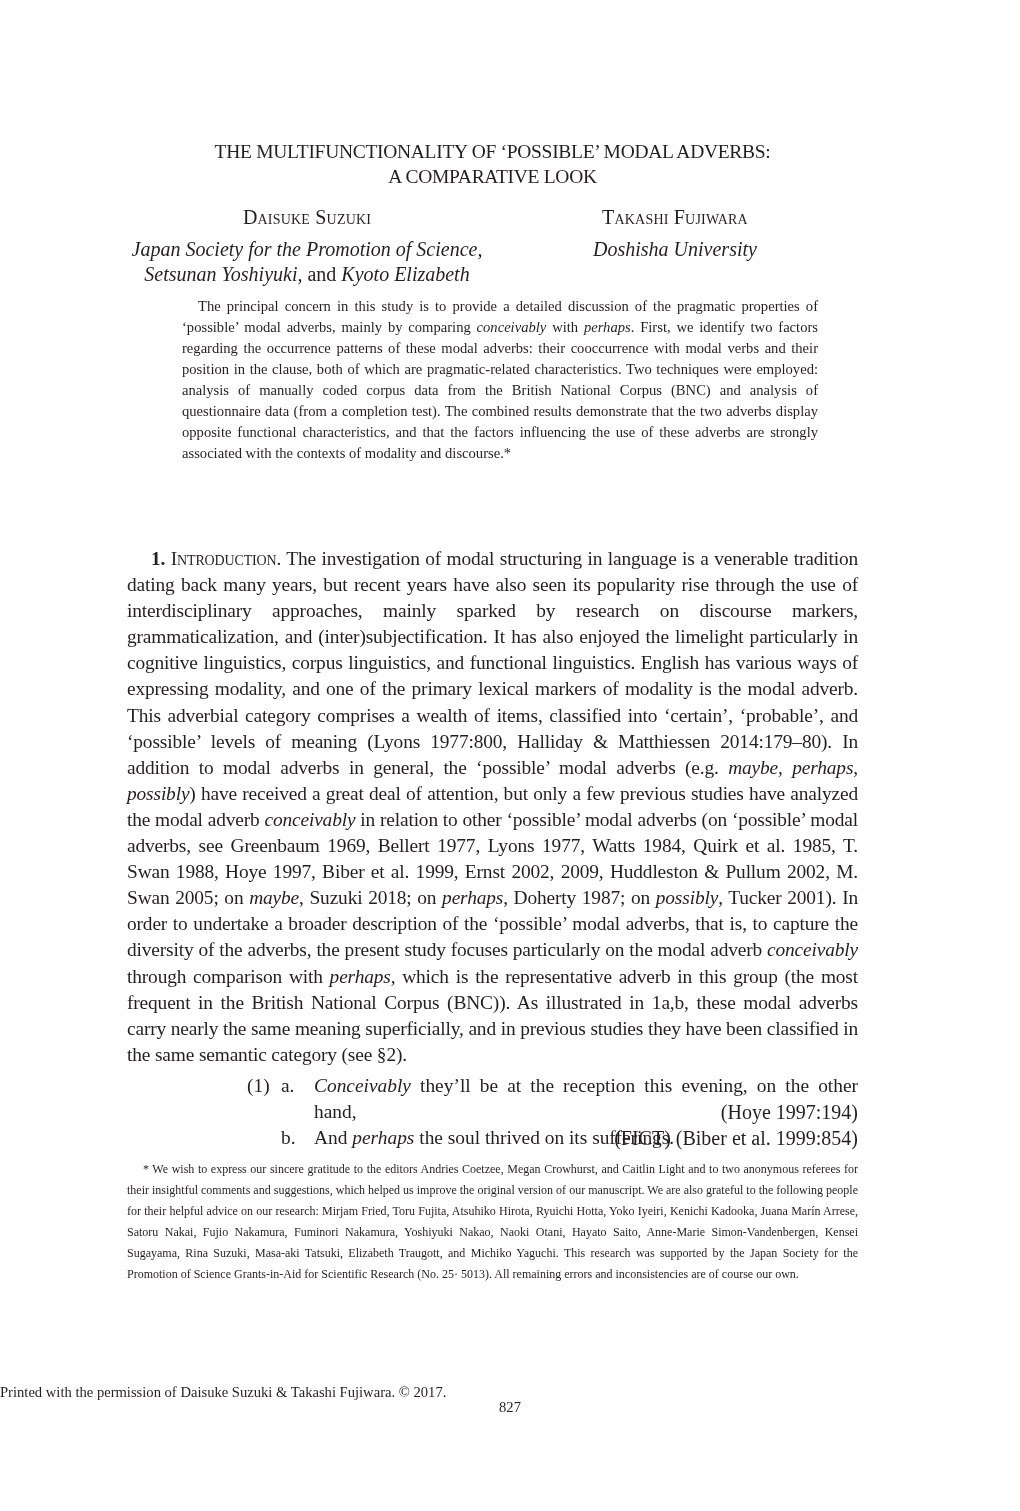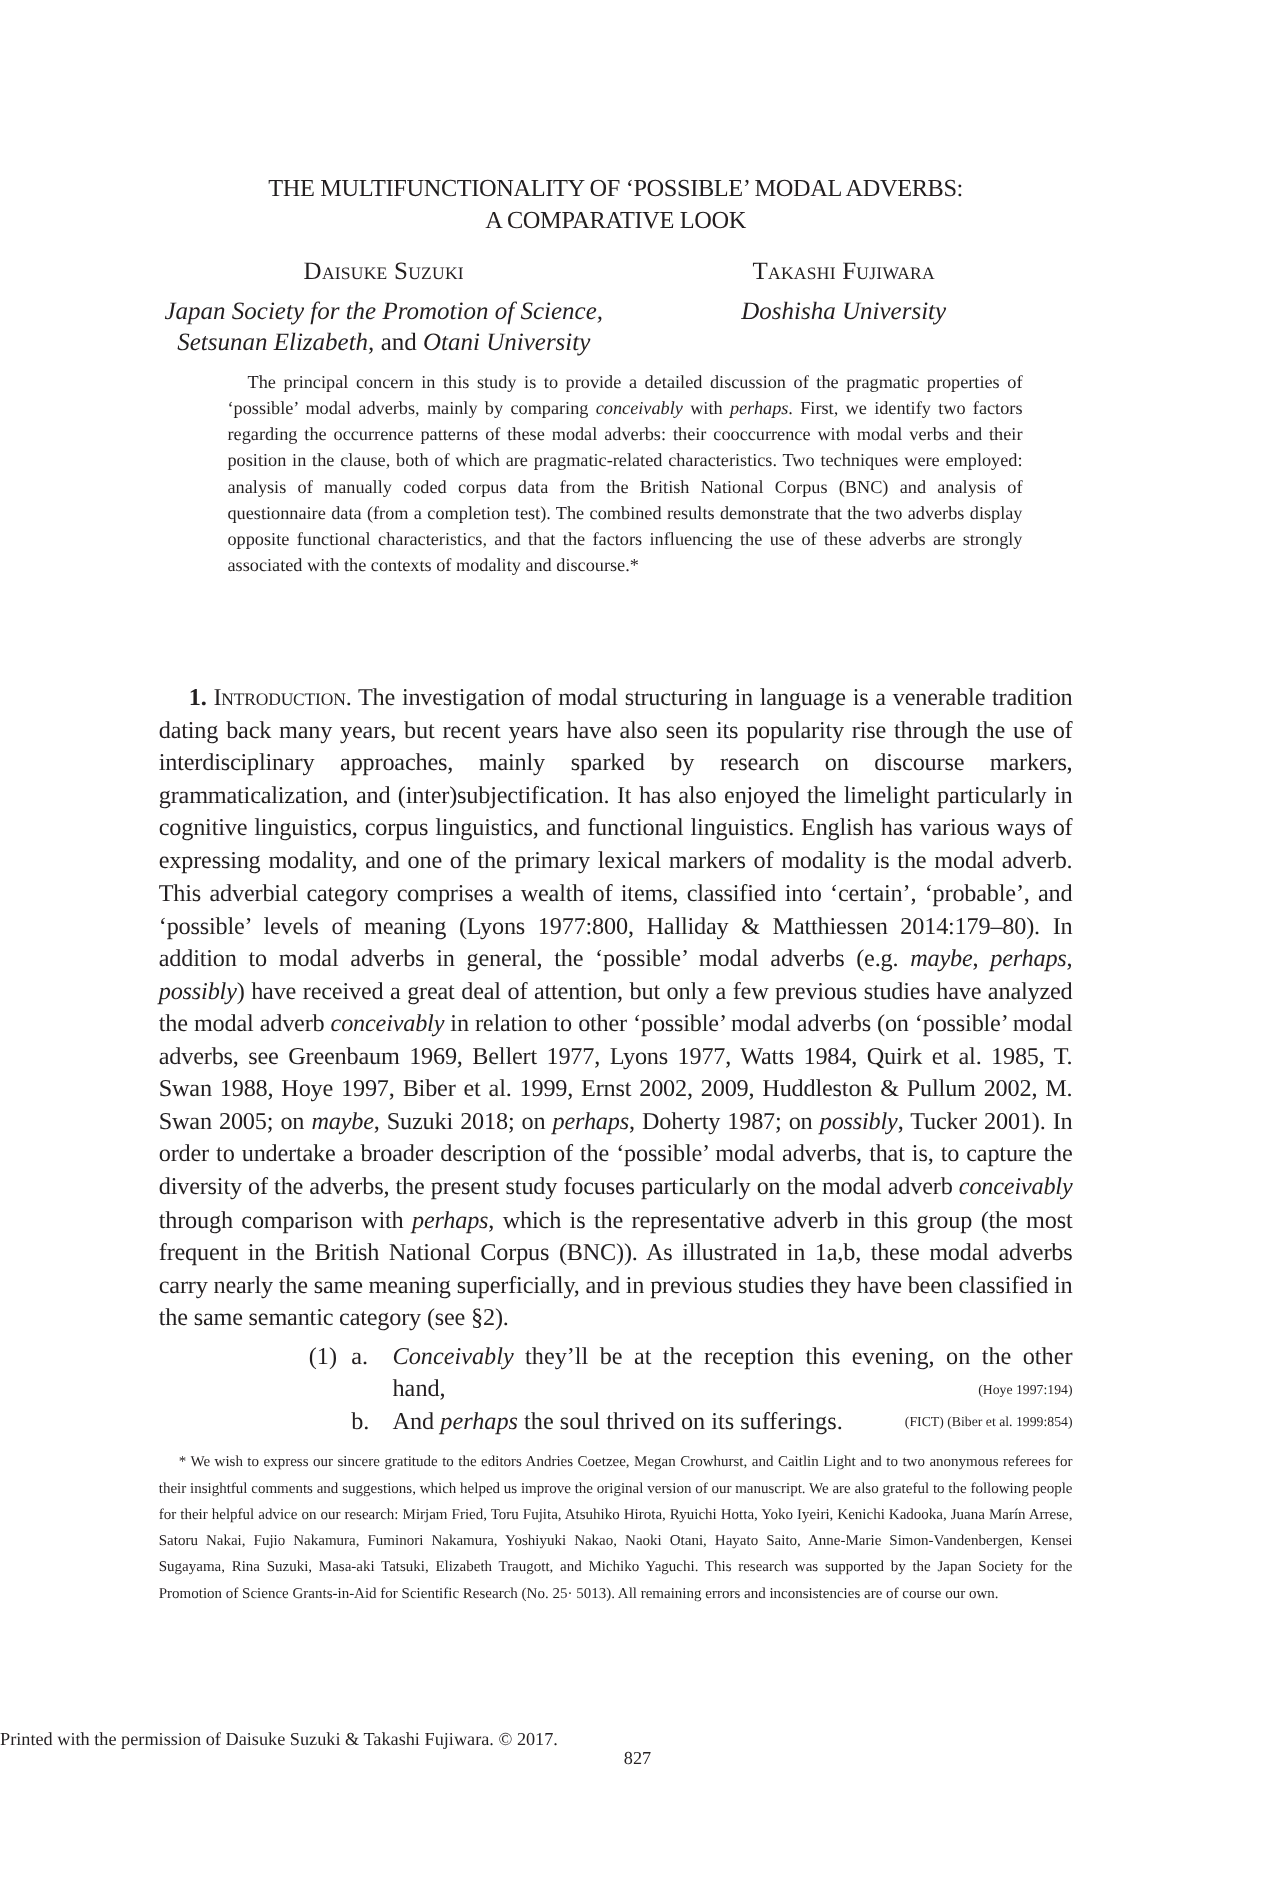--- a/index.html
+++ b/index.html
@@ -36,21 +36,21 @@
   .sec-num { font-weight: bold; }
   .sec-title { font-variant: small-caps; }
   .example {
     position: absolute; left: 127px; width: 731px; top: 1073px;
     font-size: 19.4px; line-height: 26px;
   }
   .ex-row { position: relative; height: 26px; }
   .ex-num { position: absolute; left: 120px; }
   .ex-letter { position: absolute; left: 154px; }
   .ex-text { position: absolute; left: 187px; right: 0; }
-  .ex-src { position: absolute; right: 0; font-size: 11px; }
+  .ex-src { position: absolute; right: 0; font-size: 20px; }
   .footnote {
     position: absolute; left: 127px; width: 731px; top: 1159px;
     font-size: 12px; line-height: 21px; text-align: justify;
   }
   .footnote p { margin: 0; text-indent: 16px; }
   .page-number {
     position: absolute; left: 0; width: 1020px; top: 1399px; text-align: center;
     font-size: 14.6px;
   }
   .permission {
@@ -67,21 +67,21 @@
   <div class="title">
     <div>THE MULTIFUNCTIONALITY OF ‘POSSIBLE’ MODAL ADVERBS:</div>
     <div>A COMPARATIVE LOOK</div>
   </div>
 
   <div class="author-name a1" style="top:205px;">Daisuke Suzuki</div>
   <div class="author-name a2" style="top:205px;">Takashi Fujiwara</div>
 
   <div class="affil a1" style="top:237px;">
     <div><i>Japan Society for the Promotion of Science,</i></div>
-    <div><i>Setsunan Elizabeth,</i><span> and </span><i>Otani University</i></div>
+    <div><i>Setsunan Yoshiyuki,</i><span> and </span><i>Kyoto Elizabeth</i></div>
   </div>
   <div class="affil a2" style="top:237px;">
     <i>Doshisha University</i>
   </div>
 
   <div class="abstract">
     <p><span>The principal concern in this study is to provide a detailed discussion of the pragmatic properties of ‘possible’ modal adverbs, mainly by comparing </span><i>conceivably</i><span> with </span><i>perhaps</i><span>. First, we identify two factors regarding the occurrence patterns of these modal adverbs: their cooccurrence with modal verbs and their position in the clause, both of which are pragmatic-related characteristics. Two techniques were employed: analysis of manually coded corpus data from the British National Corpus (BNC) and analysis of questionnaire data (from a completion test). The combined results demonstrate that the two adverbs display opposite functional characteristics, and that the factors influencing the use of these adverbs are strongly associated with the contexts of modality and discourse.*</span></p>
   </div>
 
   <div class="body-text">

